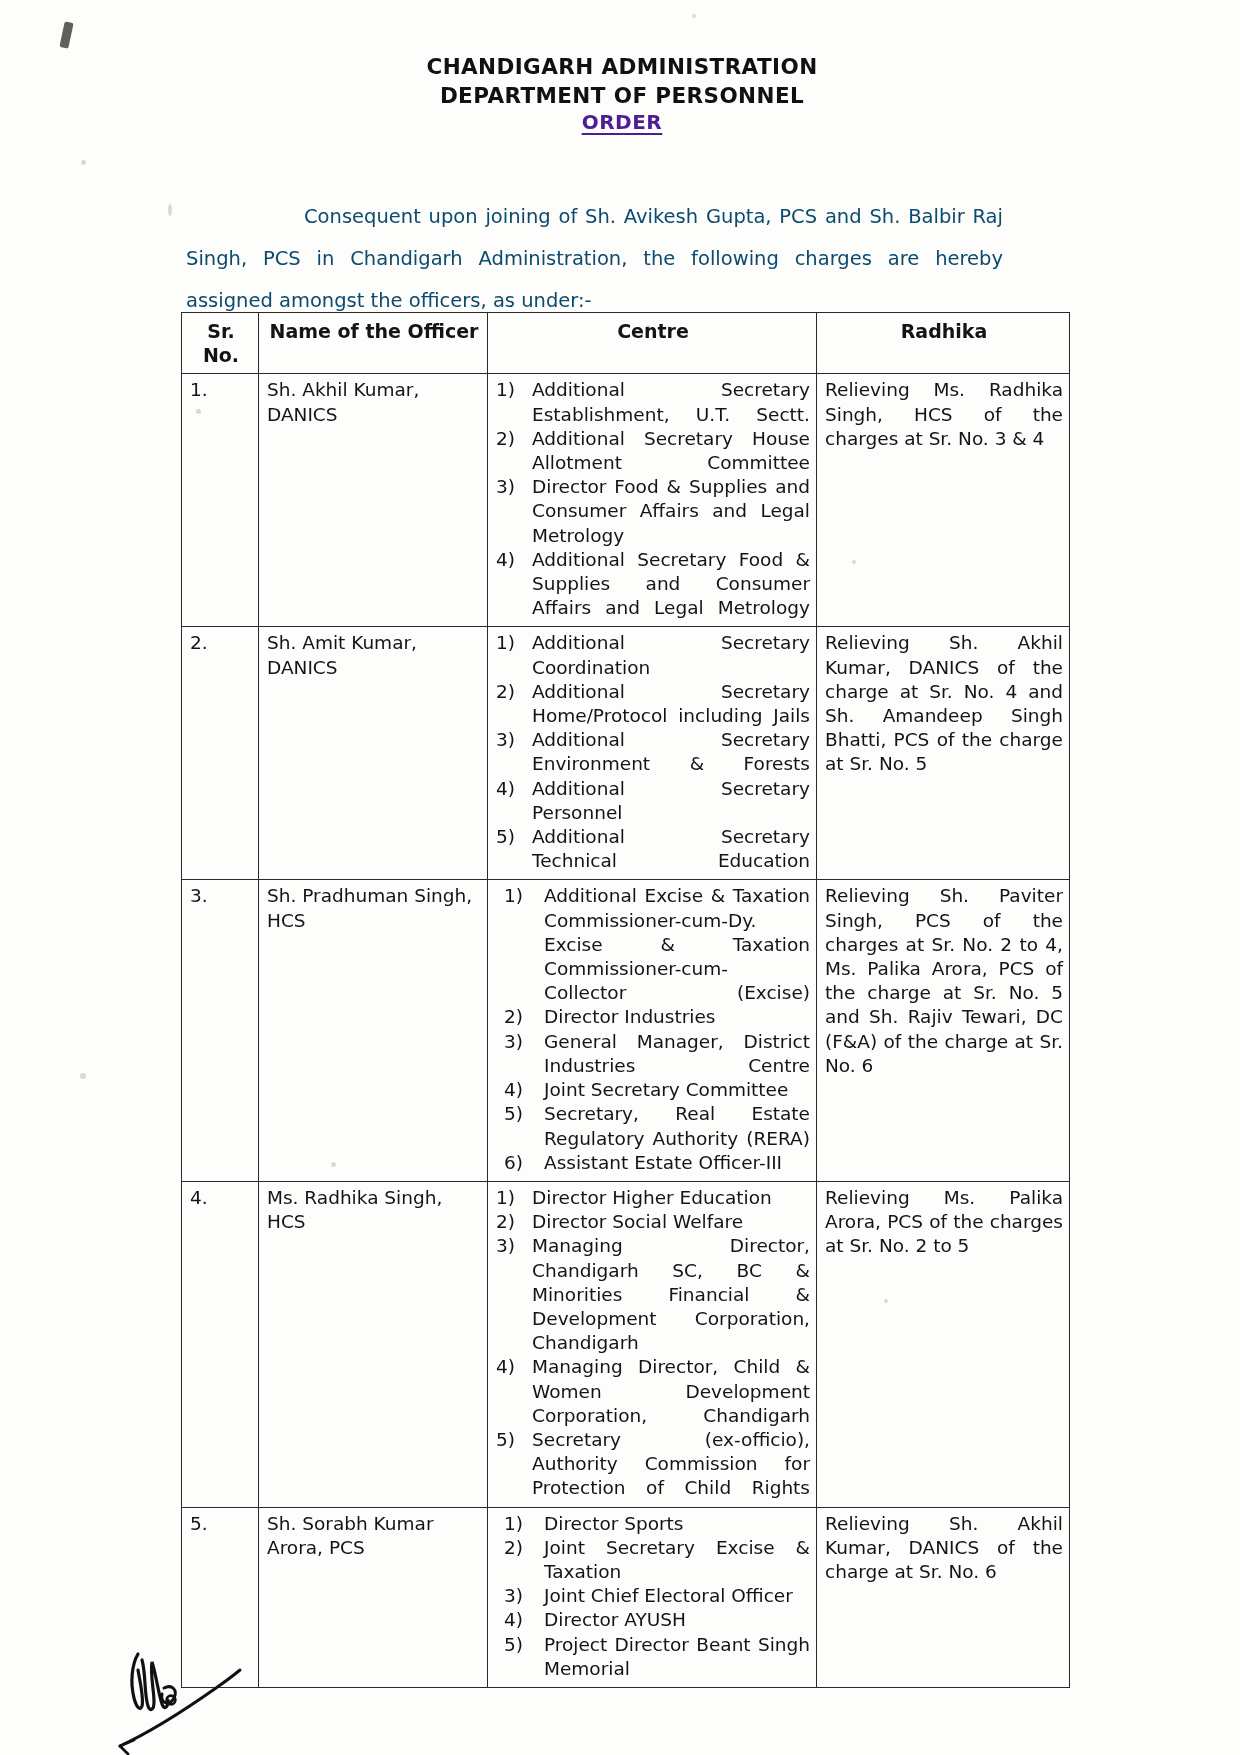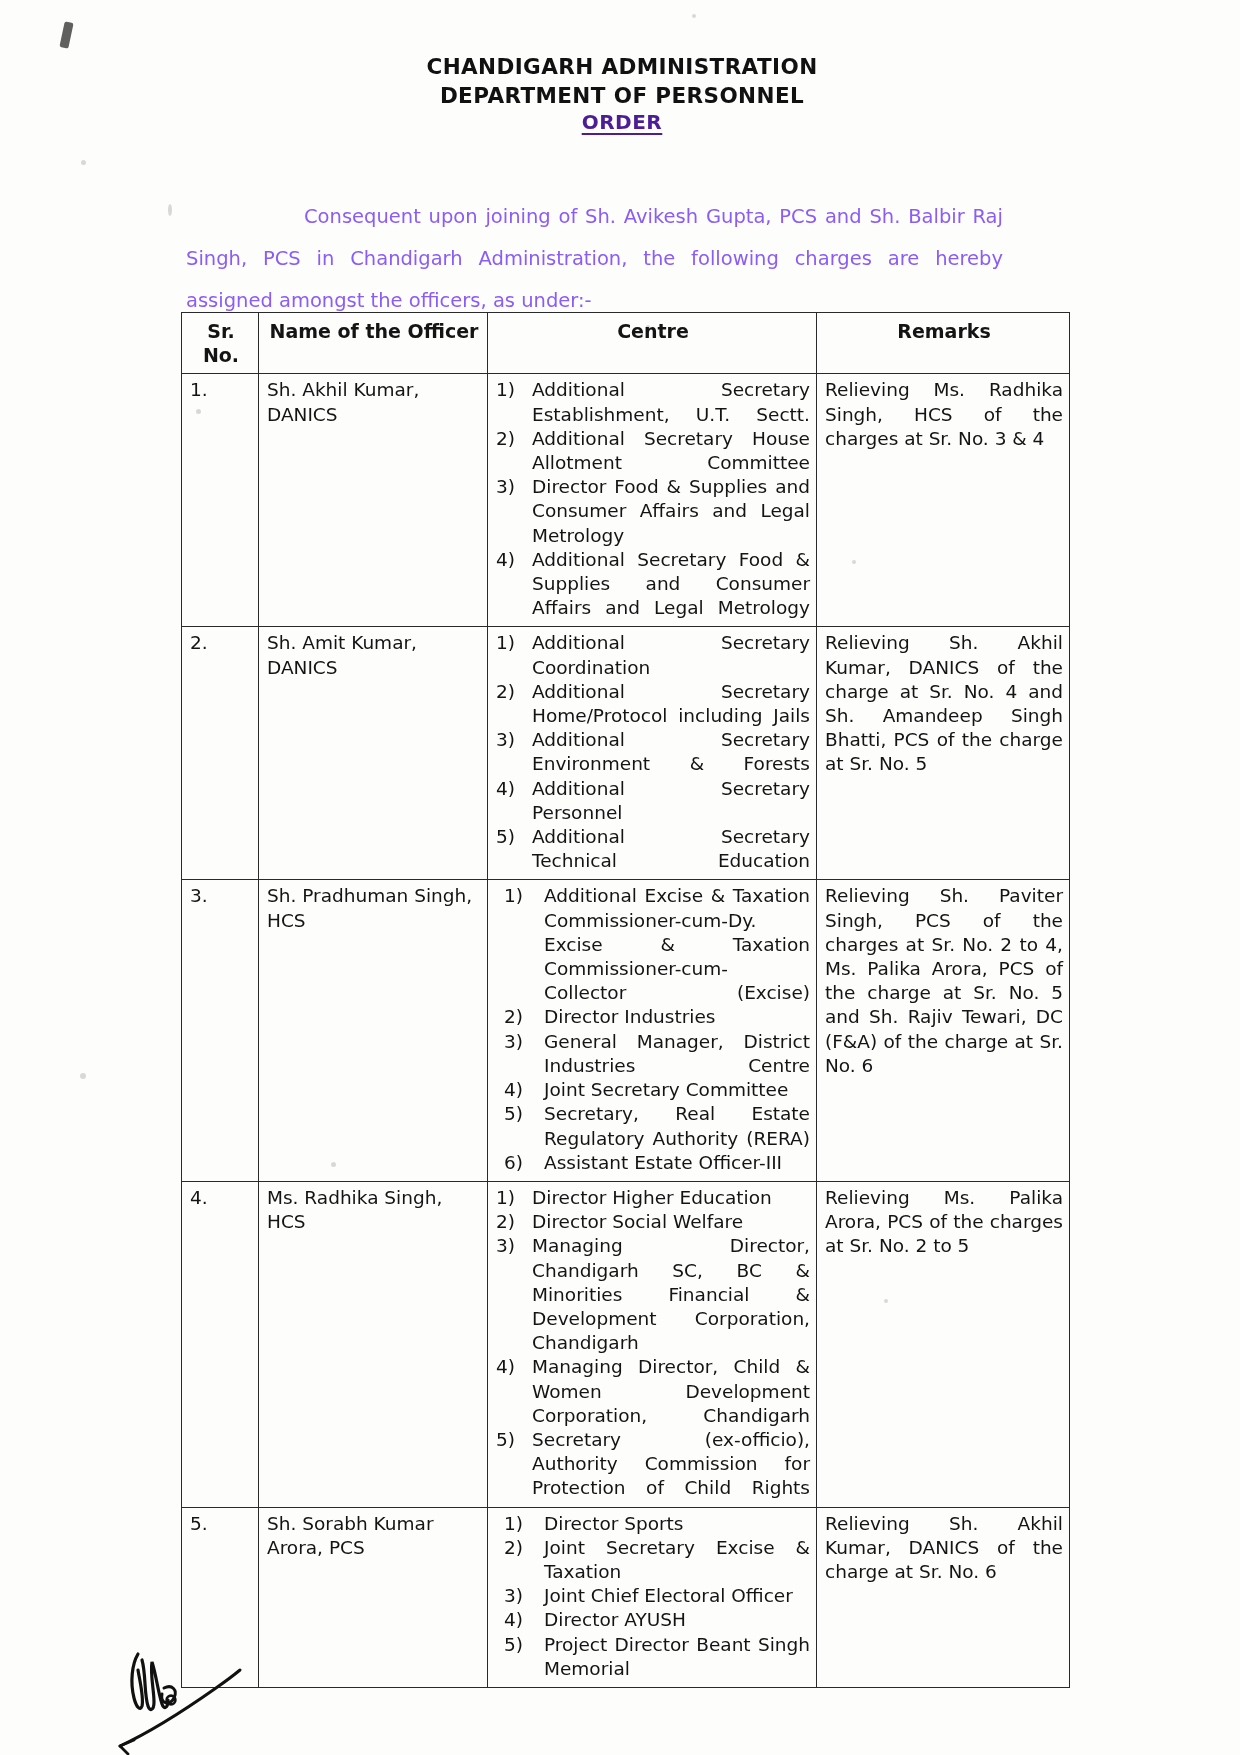--- a/index.html
+++ b/index.html
@@ -60,21 +60,21 @@
   }
 
   .intro {
     position: absolute;
     top: 196px;
     left: 186px;
     width: 817px;
     font-size: 19.5px;
     line-height: 42px;
     text-align: justify;
-    color: #8b5cf6;
+    color: #0c4a6e;
   }
   .intro .indent { display: inline-block; width: 118px; }
 
   table.order-table {
     position: absolute;
     top: 312px;
     left: 181px;
     width: 828px;
     border-collapse: collapse;
     table-layout: fixed;
@@ -172,21 +172,21 @@
 
   <table class="order-table">
     <thead>
       <tr>
         <th class="col-sr">
           <div>Sr.</div>
           <div>No.</div>
         </th>
         <th class="col-name">Name of the Officer</th>
         <th class="col-charges">Centre</th>
-        <th class="col-remarks">Remarks</th>
+        <th class="col-remarks">Radhika</th>
       </tr>
     </thead>
     <tbody>
 
       <tr>
         <td class="sr">1.</td>
         <td class="name">Sh. Akhil Kumar, DANICS</td>
         <td class="charges">
           <ol class="charge-list">
             <li>

